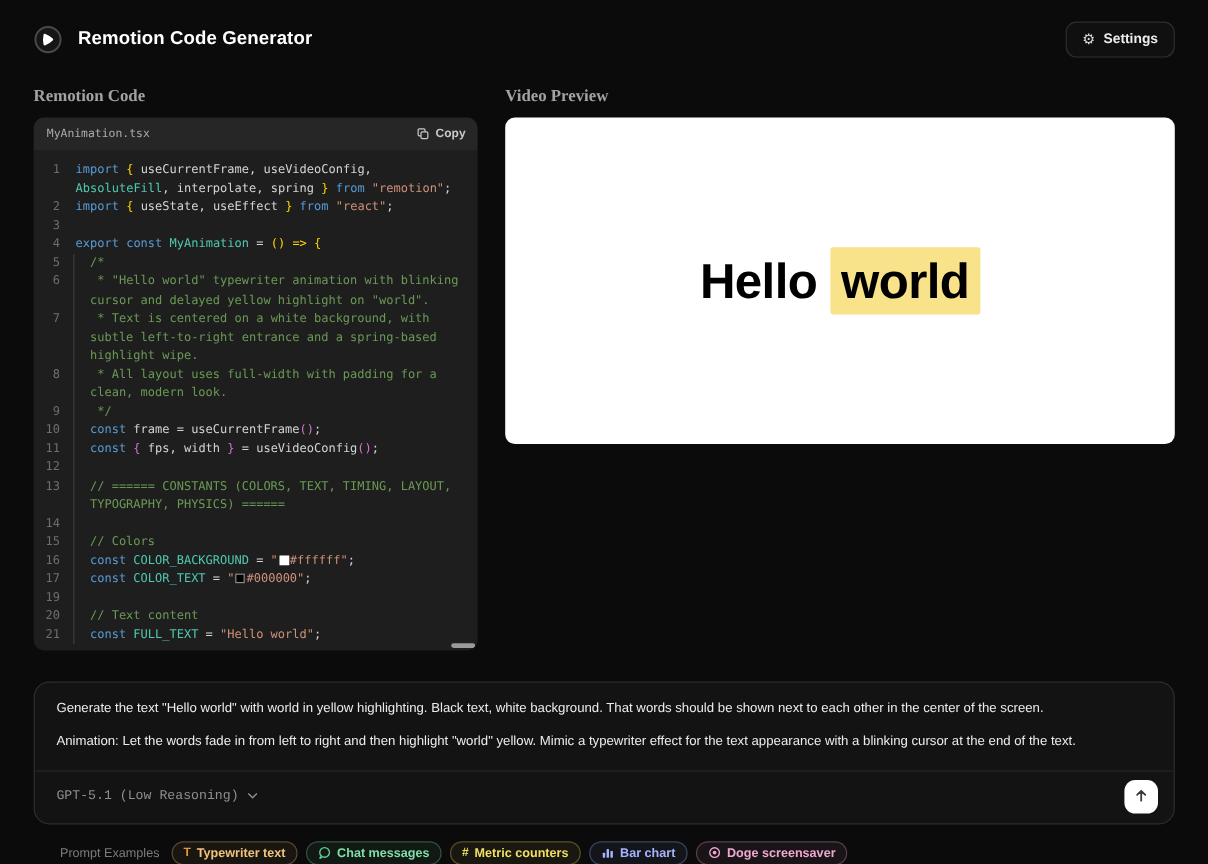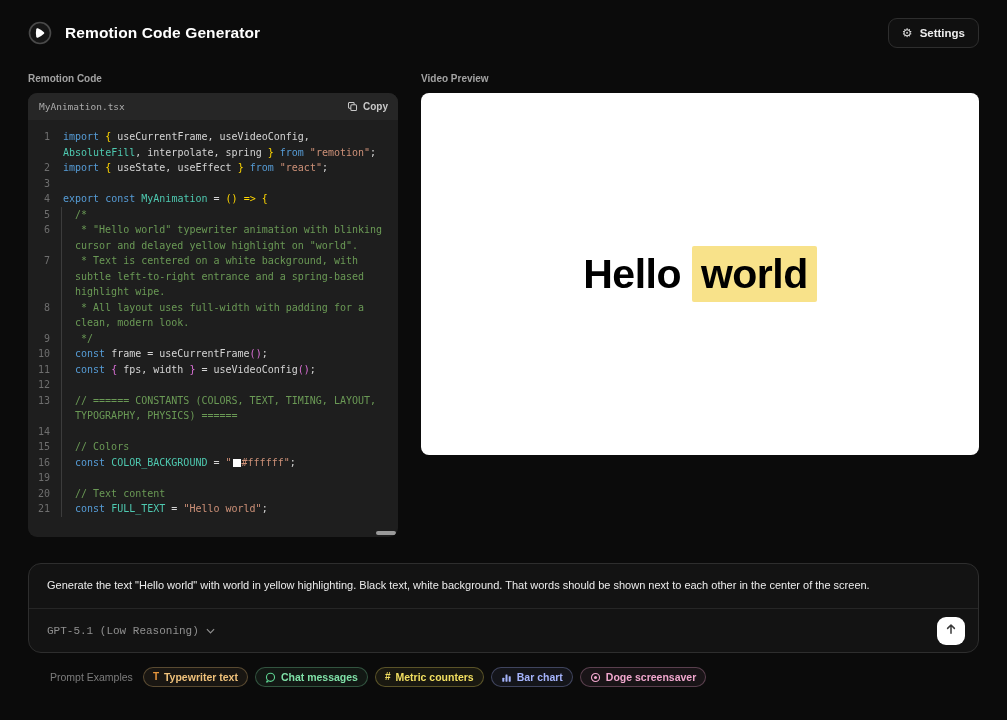--- a/index.html
+++ b/index.html
@@ -19,21 +19,21 @@
     margin-left:auto; display:flex; align-items:center; gap:7px;
     background:#101010; border:1px solid #2e2e2e; border-radius:9px;
     height:30px; padding:0 13px; color:#ededed; font-size:11.5px; font-weight:600;
     cursor:pointer; font-family:inherit;
   }
   .gear { font-family:"DejaVu Sans", sans-serif; font-size:12px; color:#dcdcdc; line-height:1; }
   
   .main-row { display:flex; gap:23px; padding:0 28px; margin-top:25px; }
   .col-left { width:370px; flex:none; }
   .col-right { flex:1; min-width:0; }
-  .section-label { font-size:10px; font-weight:600; color:#a3a3a3; margin-bottom:9px; }
+  .section-label { font-size:14px; font-weight:600; color:#a3a3a3; margin-bottom:9px;font-family:Liberation Serif, serif; }
   
   .code-panel { border-radius:9px; overflow:hidden; background:#1e1e1e; height:444px; position:relative; }
   .code-head {
     background:#262626; height:27px; display:flex; align-items:center;
     padding:0 10px 0 11px;
   }
   .filename { font-family:"DejaVu Sans Mono", monospace; font-size:9.5px; color:#ababab; }
   .copy-btn {
     margin-left:auto; display:flex; align-items:center; gap:5px;
     background:none; border:none; color:#c9c9c9; font-size:10px; font-weight:600;
@@ -61,21 +61,21 @@
   .swatch {
     display:inline-block; width:8px; height:8px; margin:0 1px;
     border:1px solid rgba(255,255,255,.55); vertical-align:-1px;
   }
   .hscrollbar {
     position:absolute; bottom:2px; right:2px; width:20px; height:4px;
     border-radius:2px; background:#9a9a9a;
   }
   
   .video-panel {
-    background:#ffffff; border-radius:8px; height:362px;
+    background:#ffffff; border-radius:8px; height:272px;
     display:flex; align-items:center; justify-content:center;
   }
   .preview-text { font-size:41px; font-weight:700; color:#000; letter-spacing:-.5px; }
   .hl { padding:5px 9px; border-radius:2px; }
   
   .prompt-card {
     margin:26px 28px 0 28px; border:1px solid #2e2e2e; border-radius:13px;
     background:#131313; overflow:hidden;
   }
   .prompt-input { padding:14px 18px 15px 18px; font-size:11px; color:#ececec; line-height:1.4; cursor:text; }
@@ -203,20 +203,24 @@
             </div>
             <div class="cline ind">
               <div class="gutter">15</div>
               <div class="ccontent"><span class="tok cm">// Colors</span></div>
             </div>
             <div class="cline ind">
               <div class="gutter">16</div>
               <div class="ccontent"><span class="tok kw">const </span><span class="tok ty">COLOR_BACKGROUND</span><span class="tok pl"> = </span><span class="tok st">"</span><span class="swatch" style="background: rgb(255, 255, 255);"></span><span class="tok st">#ffffff"</span><span class="tok pl">;</span></div>
             </div>
             <div class="cline ind">
+              <div class="gutter">17</div>
+              <div class="ccontent"><span class="tok kw">const </span><span class="tok ty">COLOR_TEXT</span><span class="tok pl"> = </span><span class="tok st">"</span><span class="swatch" style="background: rgb(0, 0, 0);"></span><span class="tok st">#000000"</span><span class="tok pl">;</span></div>
+            </div>
+            <div class="cline ind">
               <div class="gutter">19</div>
               <div class="ccontent">&nbsp;</div>
             </div>
             <div class="cline ind">
               <div class="gutter">20</div>
               <div class="ccontent"><span class="tok cm">// Text content</span></div>
             </div>
             <div class="cline ind">
               <div class="gutter">21</div>
               <div class="ccontent"><span class="tok kw">const </span><span class="tok ty">FULL_TEXT</span><span class="tok pl"> = </span><span class="tok st">"Hello world"</span><span class="tok pl">;</span></div>
@@ -231,20 +235,21 @@
     <div class="section-label">Video Preview</div>
     <div class="video-panel">
       <div class="preview-text"><span>Hello</span> <span class="hl" style="background: rgb(248, 226, 138);">world</span></div>
     </div>
   </div>
 </div>
 
 <div class="prompt-card">
   <div class="prompt-input">
     <p>Generate the text "Hello world" with world in yellow highlighting. Black text, white background. That words should be shown next to each other in the center of the screen.</p>
+    <p>Animation: Let the words fade in from left to right and then highlight "world" yellow. Mimic a typewriter effect for the text appearance with a blinking cursor at the end of the text.</p>
   </div>
   <div class="prompt-controls">
     <button class="model-select">
       <span>GPT-5.1 (Low Reasoning)</span>
       <span>
         <svg viewBox="0 0 10 6" width="9" height="6">
             <path d="M1 1l4 4 4-4" stroke="#8f8f8f" fill="none" stroke-width="1.3"></path>
           </svg>
       </span>
     </button>

